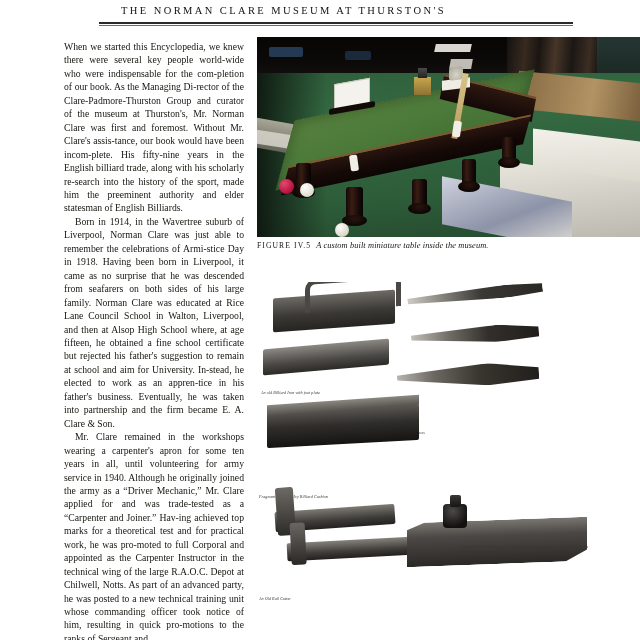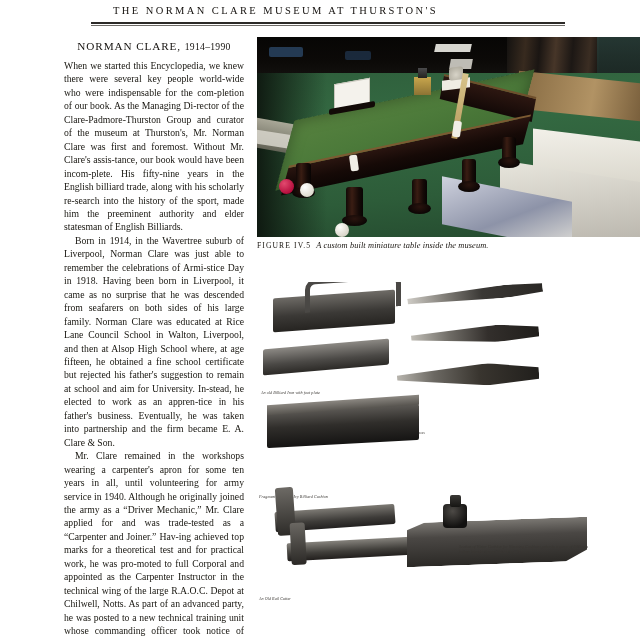--- a/index.html
+++ b/index.html
@@ -13,21 +13,21 @@
     height: 640px;
     overflow: hidden;
     font-family: "Liberation Serif", "DejaVu Serif", serif;
     color: #1b1b1b;
     position: relative;
   }
 
   
   .page-header {
     position: absolute;
-    left: 8px;
+    left: 16px;
     top: 0;
     width: 535px;
     height: 30px;
   }
   .running-head {
     text-align: center;
     font-family: "Liberation Serif", "DejaVu Serif", serif;
     font-size: 10.5px;
     letter-spacing: 2.4px;
     color: #15120f;
@@ -393,24 +393,20 @@
 
 <div class="page-header">
   <div class="running-head">THE NORMAN CLARE MUSEUM AT THURSTON'S</div>
   <div class="rule-wrap">
     <div class="rule-thick"></div>
     <div class="rule-thin"></div>
   </div>
 </div>
 
 <div class="text-column">
-  <div class="section-title">
-    <span>NORMAN CLARE,</span>
-    <span class="years">1914–1990</span>
-  </div>
   <p class="body-par">When we started this Encyclopedia, we knew there were several key people world-wide who were indispensable for the com-pletion of our book. As the Managing Di-rector of the Clare-Padmore-Thurston Group and curator of the museum at Thurston's, Mr. Norman Clare was first and foremost. Without Mr. Clare's assis-tance, our book would have been incom-plete. His fifty-nine years in the English billiard trade, along with his scholarly re-search into the history of the sport, made him the preeminent authority and elder statesman of English Billiards.</p>
   <p class="body-par">Born in 1914, in the Wavertree suburb of Liverpool, Norman Clare was just able to remember the celebrations of Armi-stice Day in 1918. Having been born in Liverpool, it came as no surprise that he was descended from seafarers on both sides of his large family. Norman Clare was educated at Rice Lane Council School in Walton, Liverpool, and then at Alsop High School where, at age fifteen, he obtained a fine school certificate but rejected his father's suggestion to remain at school and aim for University. In-stead, he elected to work as an appren-tice in his father's business. Eventually, he was taken into partnership and the firm became E. A. Clare &amp; Son.</p>
   <p class="body-par">Mr. Clare remained in the workshops wearing a carpenter's apron for some ten years in all, until volunteering for army service in 1940. Although he originally joined the army as a “Driver Mechanic,” Mr. Clare applied for and was trade-tested as a “Carpenter and Joiner.” Hav-ing achieved top marks for a theoretical test and for practical work, he was pro-moted to full Corporal and appointed as the Carpenter Instructor in the technical wing of the large R.A.O.C. Depot at Chilwell, Notts. As part of an advanced party, he was posted to a new technical training unit whose commanding officer took notice of him, resulting in quick pro-motions to the ranks of Sergeant and</p>
 </div>
 
 <figure class="fig5">
   <div class="photo photo-table">
     <div class="room-dark-top"></div>
     <div class="blue-blob"></div>
     <div class="blue-blob2"></div>

